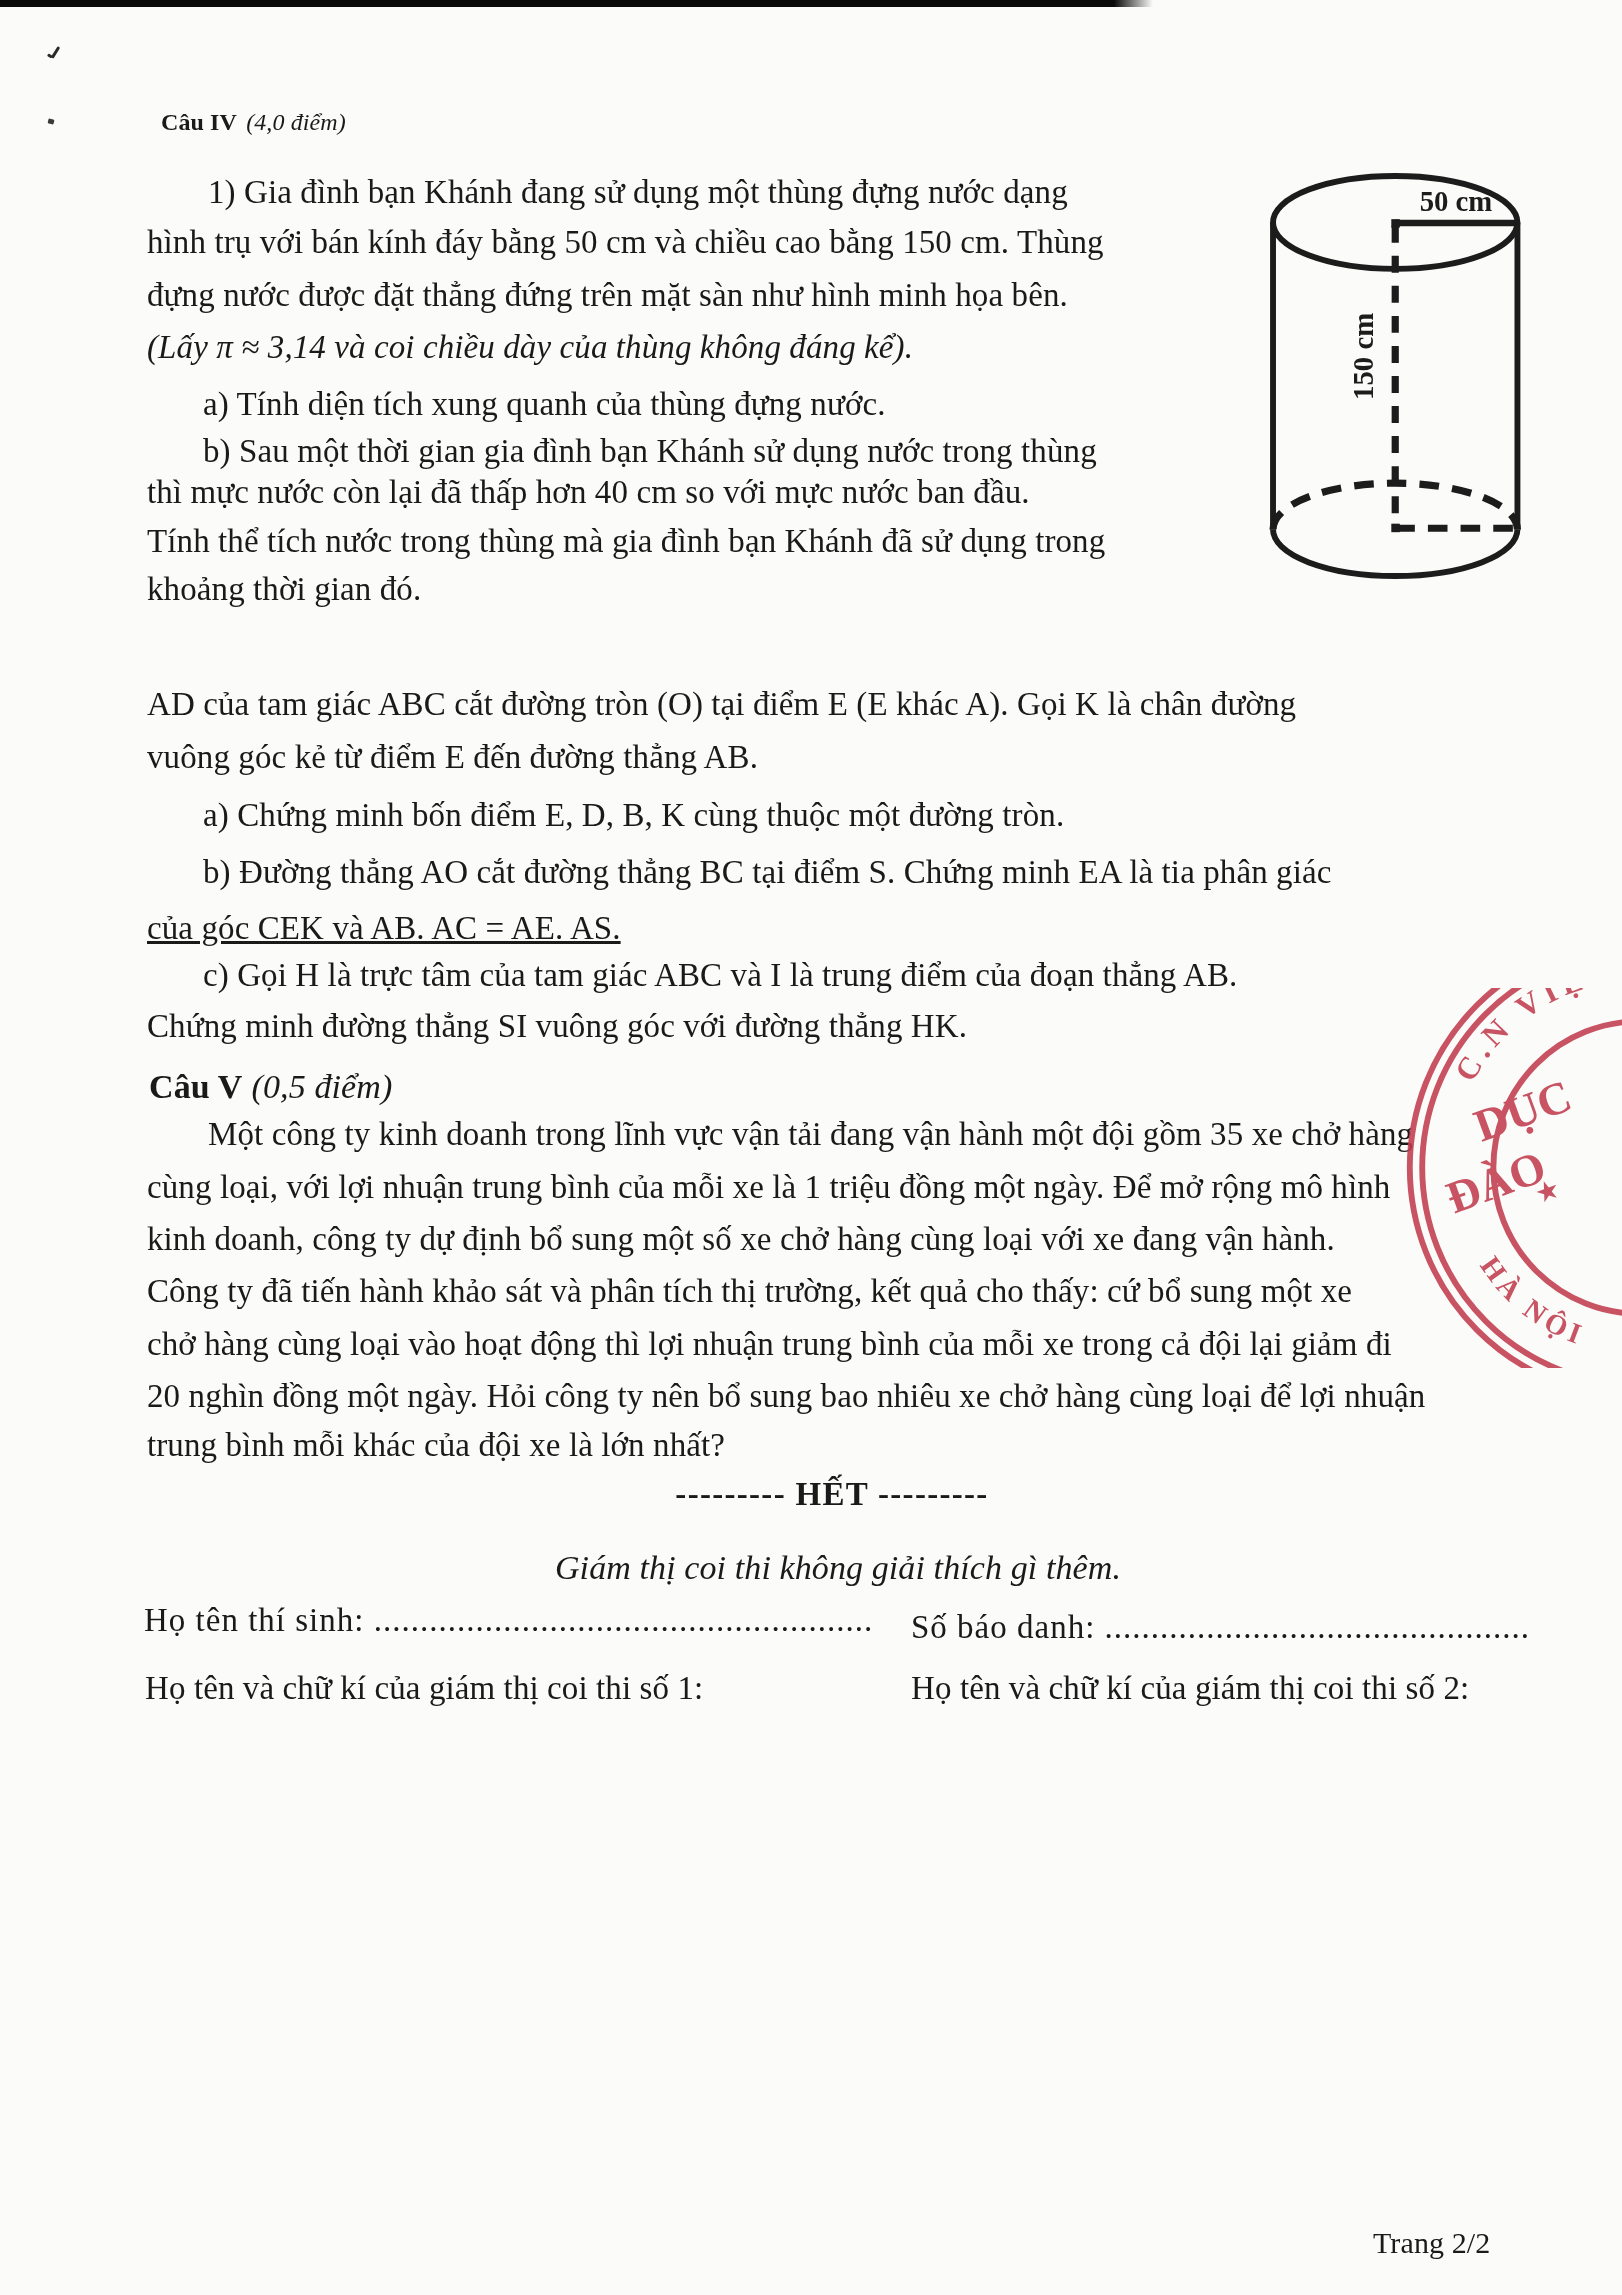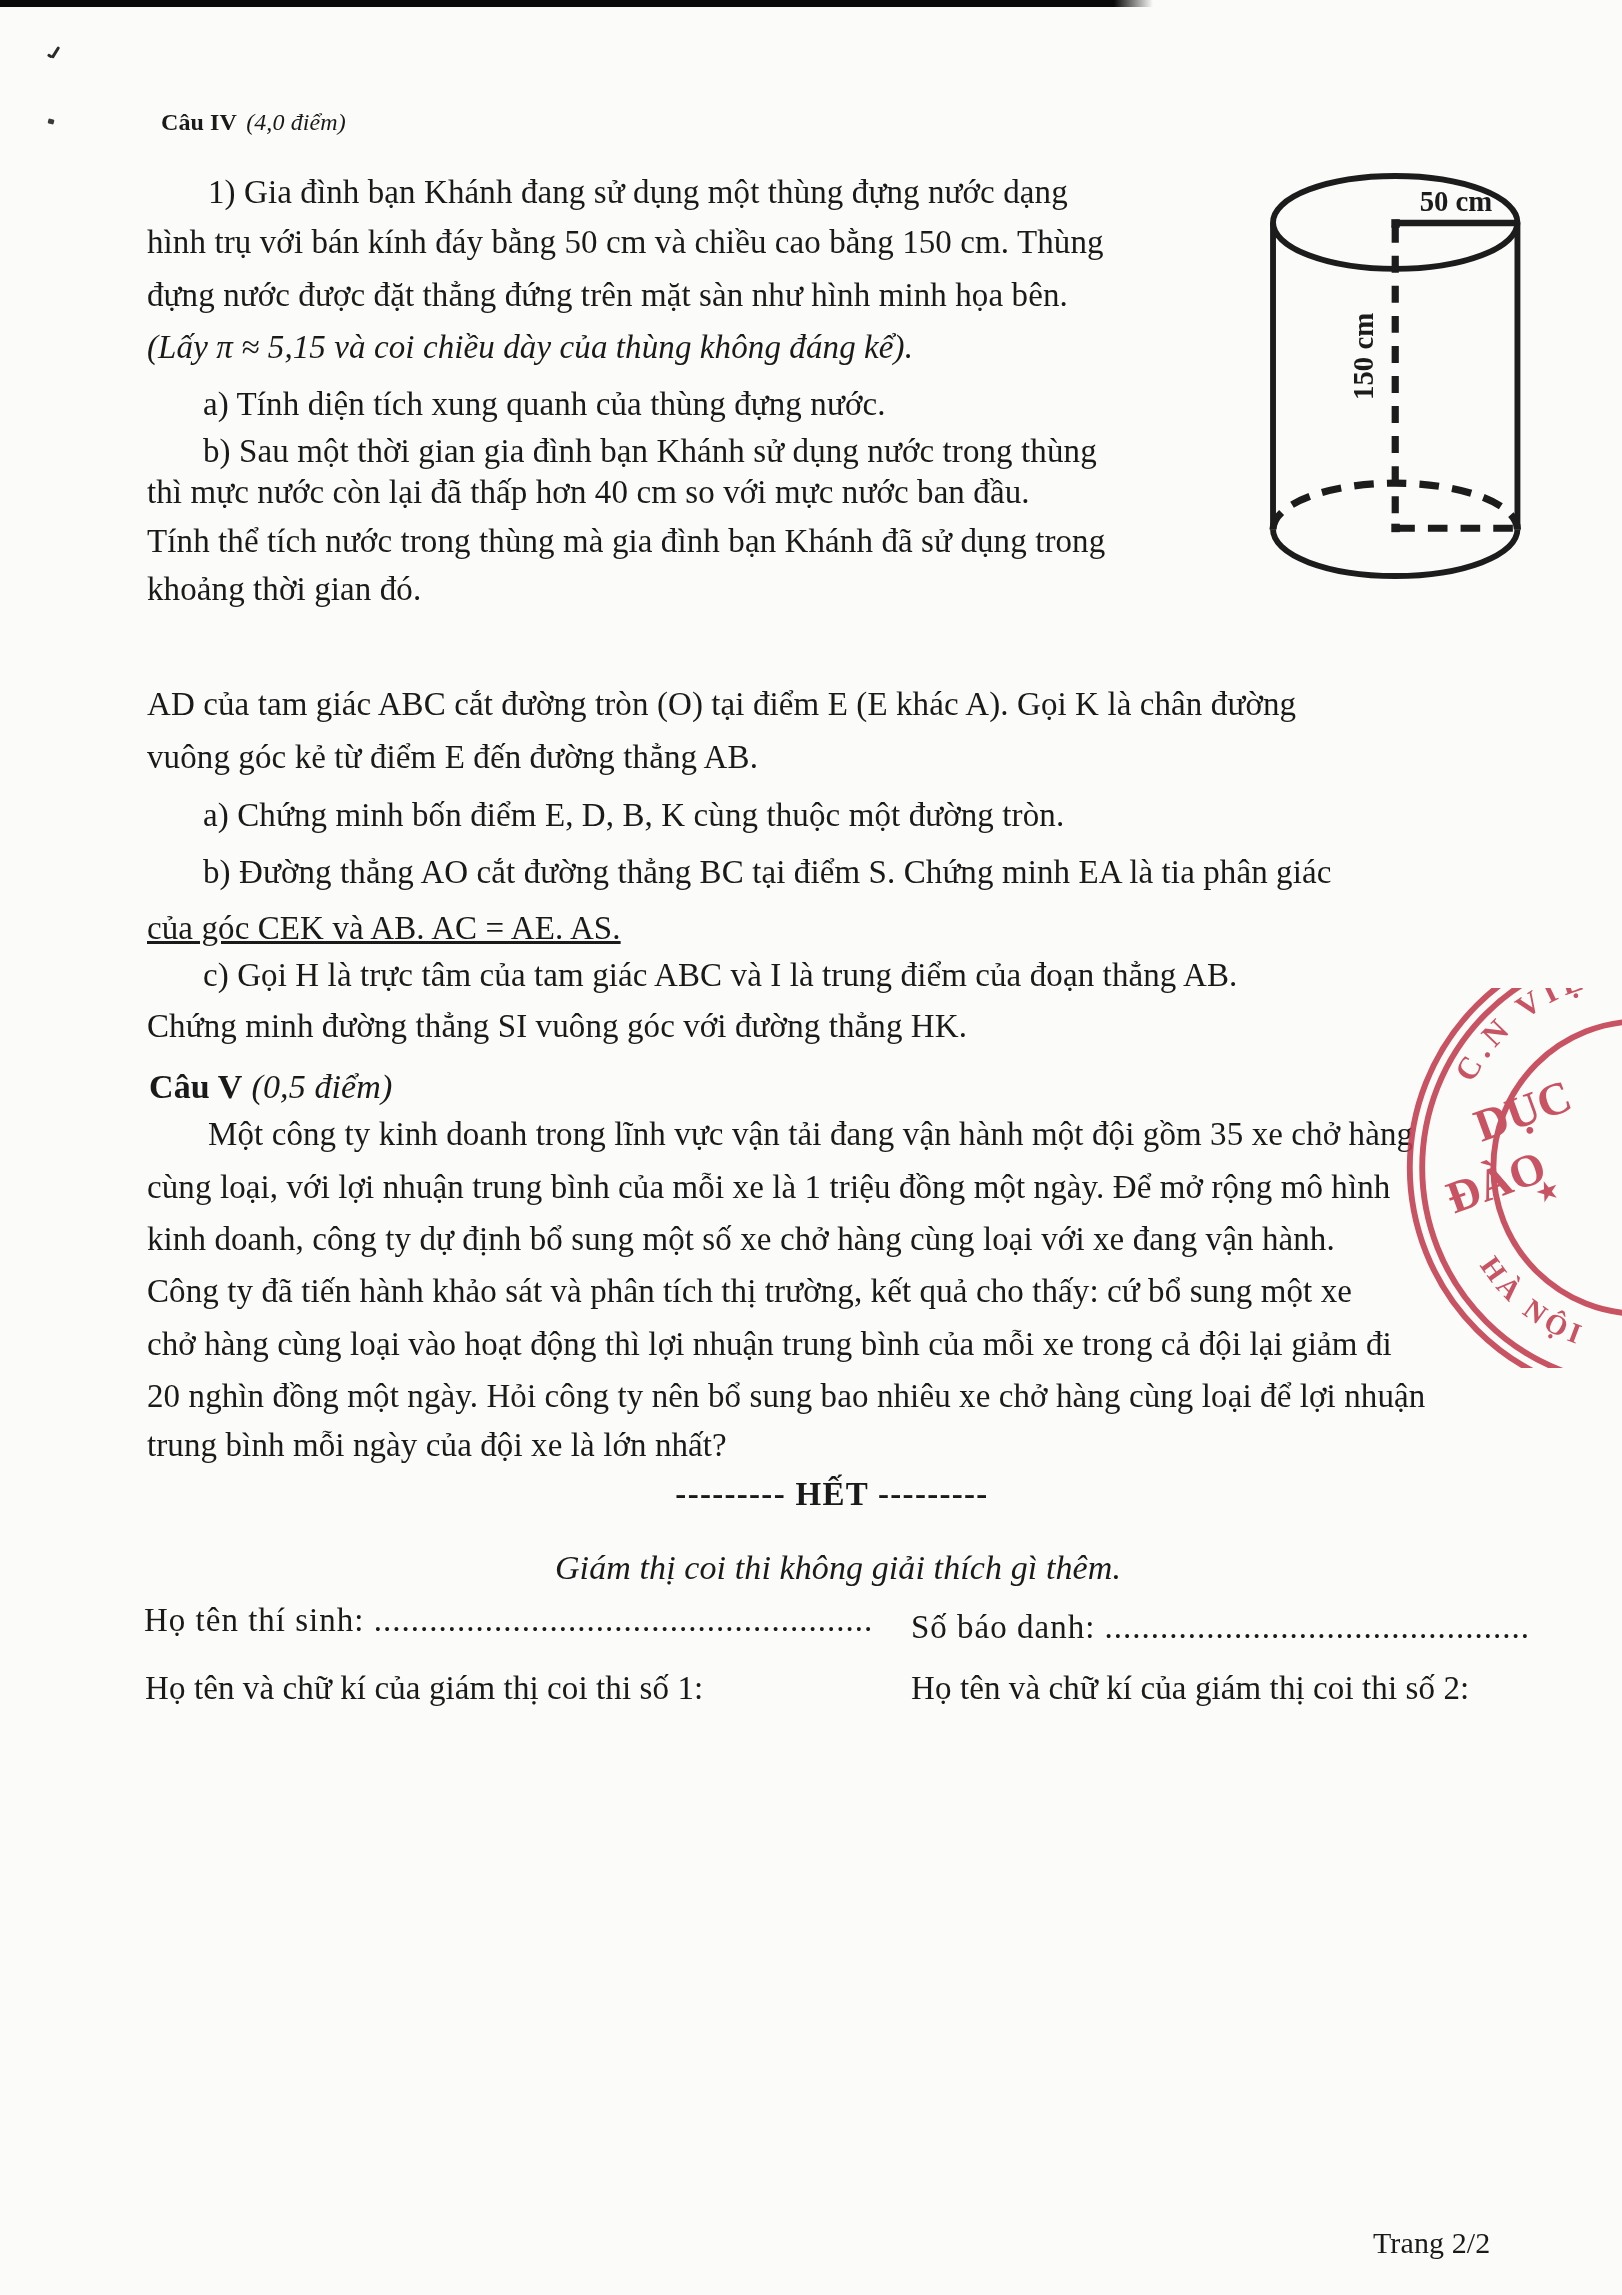--- a/index.html
+++ b/index.html
@@ -41,21 +41,21 @@
   <div class="speck1"></div>
   <div class="speck2"></div>
 
   <div class="ln heading" style="left:161px;top:109px;font-size:24px;">
     <span class="b">Câu IV</span><span class="score">(4,0 điểm)</span>
   </div>
 
   <div class="ln" style="left:208px;top:174px;">1)  Gia đình bạn Khánh đang sử dụng một thùng đựng nước dạng</div>
   <div class="ln" style="left:147px;top:224px;">hình trụ với bán kính đáy bằng 50 cm và chiều cao bằng 150 cm. Thùng</div>
   <div class="ln" style="left:147px;top:277px;text-align:right;">đựng nước được đặt thẳng đứng trên mặt sàn như hình minh họa bên.</div>
-  <div class="ln i" style="left:147px;top:329px;">(Lấy π ≈ 5,15 và coi chiều dày của thùng không đáng kể).</div>
+  <div class="ln i" style="left:147px;top:329px;">(Lấy π ≈ 3,14 và coi chiều dày của thùng không đáng kể).</div>
   <div class="ln" style="left:203px;top:433px;">b)  Sau một thời gian gia đình bạn Khánh sử dụng nước trong thùng</div>
   <div class="ln" style="left:203px;top:386px;">a)  Tính diện tích xung quanh của thùng đựng nước.</div>
   <div class="ln" style="left:147px;top:474px;">thì mực nước còn lại đã thấp hơn 40 cm so với mực nước ban đầu.</div>
   <div class="ln" style="left:147px;top:523px;">Tính thể tích nước trong thùng mà gia đình bạn Khánh đã sử dụng trong</div>
   <div class="ln" style="left:147px;top:571px;">khoảng thời gian đó.</div>
 
   <svg class="fig-svg" width="281" height="432" viewBox="0 0 430 660">
     <g stroke="#1c1c1c" stroke-width="9" fill="none">
 
       <line x1="23" y1="95" x2="23" y2="565"></line>
@@ -90,21 +90,21 @@
   <div class="ln heading" style="left:149px;top:1067px;font-size:34px;">
     <span class="b">Câu V</span><span class="score">(0,5 điểm)</span>
   </div>
 
   <div class="ln" style="left:208px;top:1116px;">Một công ty kinh doanh trong lĩnh vực vận tải đang vận hành một đội gồm 35 xe chở hàng</div>
   <div class="ln" style="left:147px;top:1169px;">cùng loại, với lợi nhuận trung bình của mỗi xe là 1 triệu đồng một ngày. Để mở rộng mô hình</div>
   <div class="ln" style="left:147px;top:1221px;">kinh doanh, công ty dự định bổ sung một số xe chở hàng cùng loại với xe đang vận hành.</div>
   <div class="ln" style="left:147px;top:1273px;">Công ty đã tiến hành khảo sát và phân tích thị trường, kết quả cho thấy: cứ bổ sung một xe</div>
   <div class="ln" style="left:147px;top:1326px;">chở hàng cùng loại vào hoạt động thì lợi nhuận trung bình của mỗi xe trong cả đội lại giảm đi</div>
   <div class="ln" style="left:147px;top:1378px;">20 nghìn đồng một ngày. Hỏi công ty nên bổ sung bao nhiêu xe chở hàng cùng loại để lợi nhuận</div>
-  <div class="ln" style="left:147px;top:1427px;">trung bình mỗi ngày của đội xe là lớn nhất?</div>
+  <div class="ln" style="left:147px;top:1427px;">trung bình mỗi khác của đội xe là lớn nhất?</div>
 
   <svg class="stamp-svg" width="222" height="380" viewBox="0 0 340 580" style="opacity:0.88;">
     <defs>
       <path id="arcTop" d="M 107 153 A 287 287 0 0 1 644 200"></path>
       <path id="arcBottom" d="M 119 418 A 287 287 0 0 0 342 560"></path>
     </defs>
     <g stroke="#c23c4e" stroke-width="9" fill="none">
       <circle cx="367" cy="274" r="352"></circle>
       <circle cx="367" cy="274" r="333"></circle>
       <circle cx="367" cy="274" r="224"></circle>

